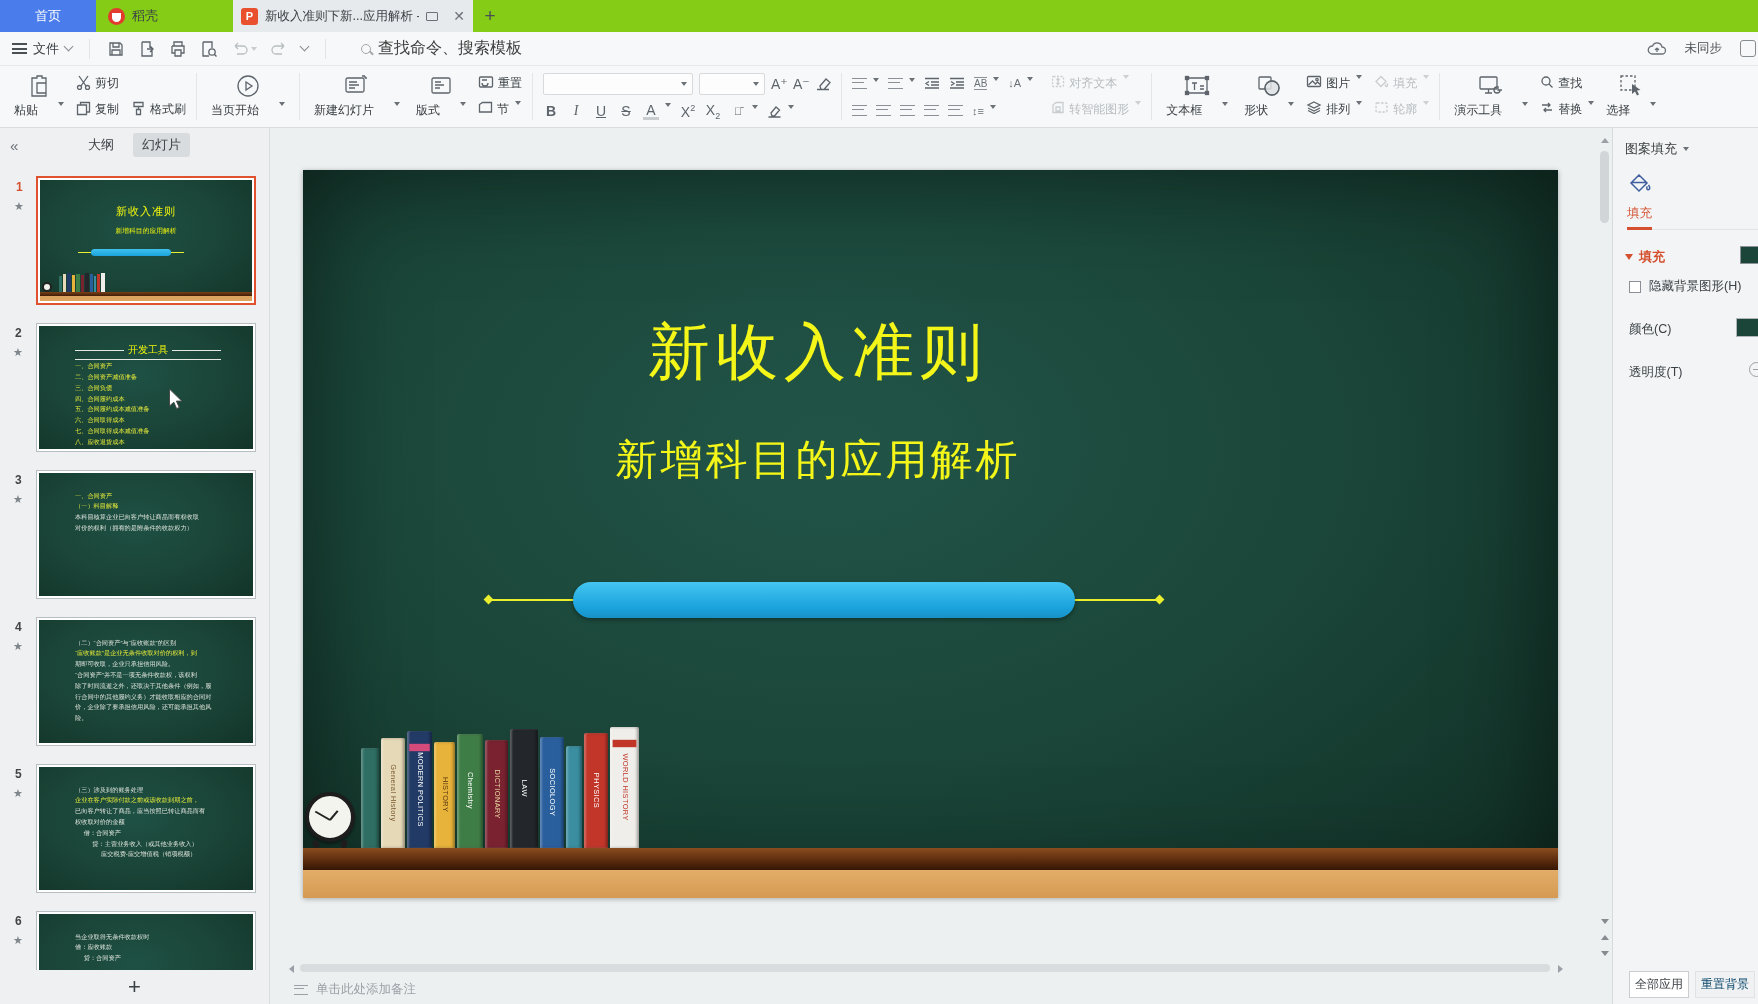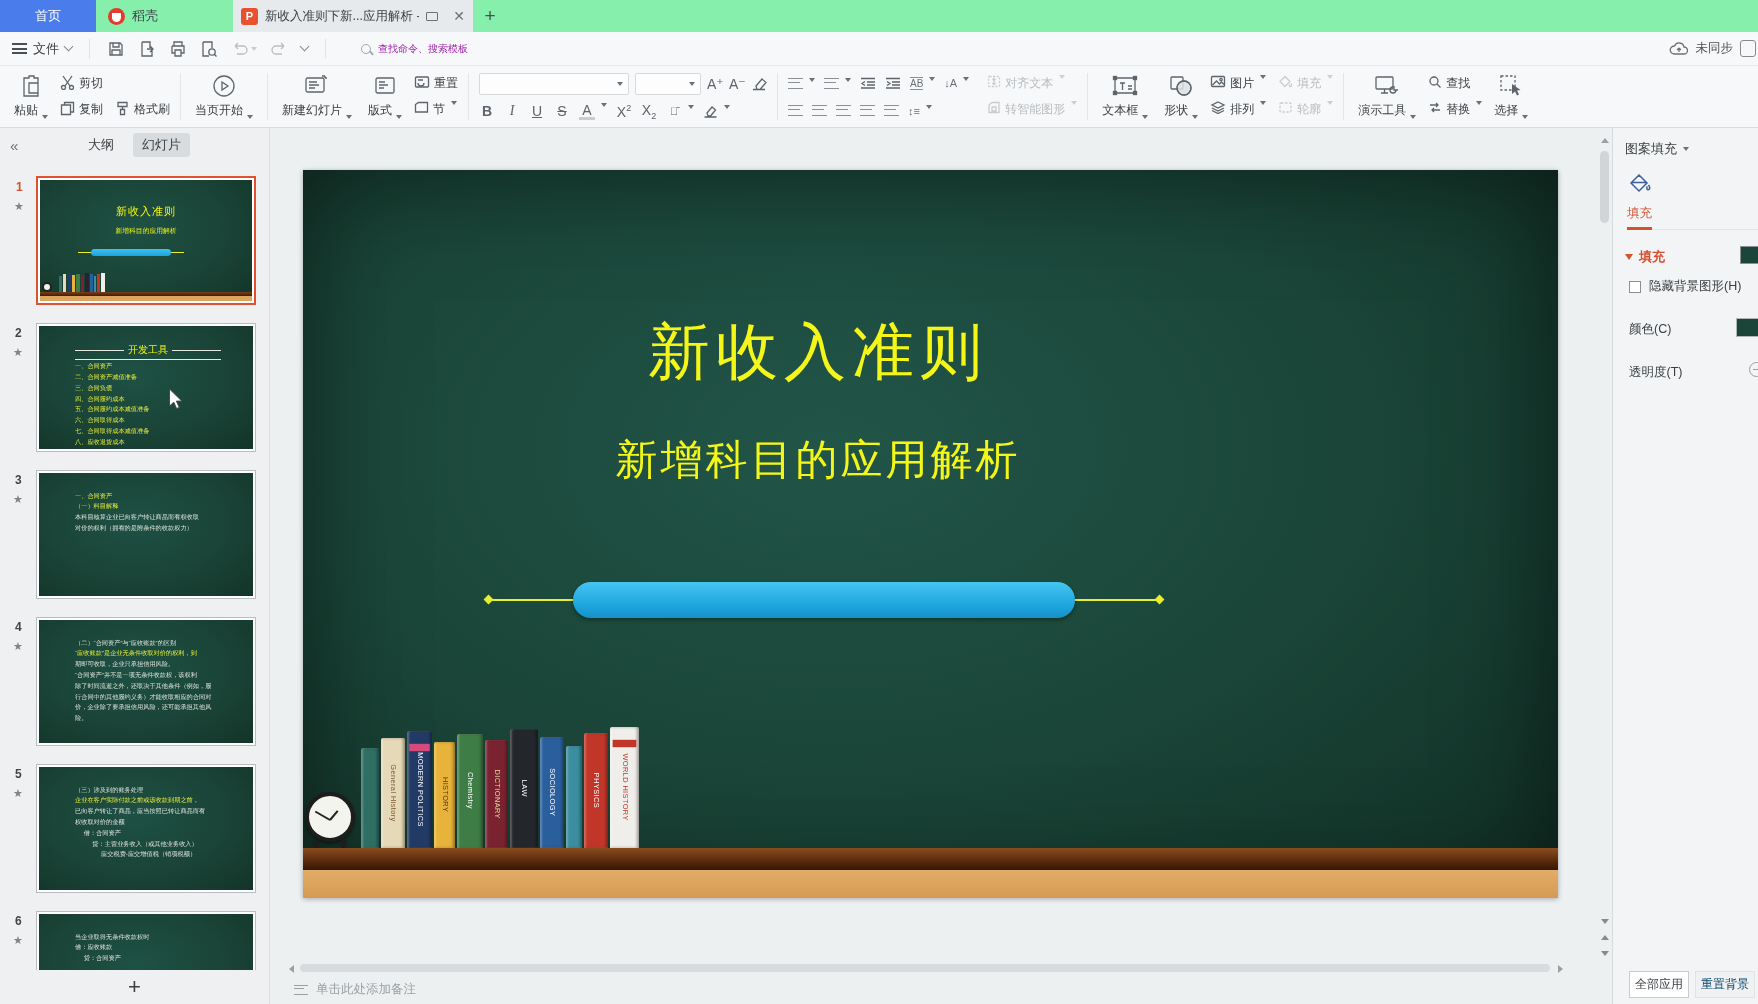--- a/index.html
+++ b/index.html
@@ -1,19 +1,19 @@
 <!DOCTYPE html>
 <html><head>
 <meta charset="utf-8">
 <style>
 *{box-sizing:border-box;margin:0;padding:0}
 html,body{width:1758px;height:1004px;overflow:hidden}
 body{font-family:"Liberation Sans","DejaVu Sans",sans-serif;background:#eef0f1;color:#3b4045;font-size:13px}
 
-.titlebar{height:32px;background:#86efac;display:flex;align-items:stretch}
+.titlebar{height:32px;background:#84cc16;display:flex;align-items:stretch}
 .tab{display:flex;align-items:center;font-size:13px;color:#3b4045}
 .tab-home{width:96px;background:#4a7ceb;color:#fff;justify-content:center}
 .tab-docer{width:106px;gap:7px;padding:0 12px}
 .docer-logo{width:17px;height:17px;border-radius:50%;background:#e23c2e;position:relative;flex:none}
 .docer-logo::after{content:"";position:absolute;left:4px;right:4px;top:5px;bottom:3px;background:#fff;border-radius:0 0 8px 8px}
 .tab-doc{margin-left:31px;width:240px;background:#e7eaec;gap:7px;padding:0 8px;font-size:12.5px}
 .pp-ic{width:17px;height:17px;border-radius:3px;background:#e8502e;color:#fff;font-size:11px;font-weight:bold;display:flex;align-items:center;justify-content:center;flex:none}
 .tab-doc .ttl{flex:1;white-space:nowrap;overflow:hidden}
 .win-ic{width:12px;height:9px;border:1.5px solid #6b7177;border-radius:1px;margin-right:8px}
 .close-ic{color:#6b7177;font-size:14px;line-height:1}
@@ -22,31 +22,31 @@
 .menubar{height:34px;background:#f7f8f9;display:flex;align-items:center;padding:0 12px;border-bottom:1px solid #e6e9ea;position:relative}
 .file-btn{display:flex;gap:6px;align-items:center;margin-right:8px}
 .ham{width:15px;height:11px;border-top:2px solid #4a4f54;border-bottom:2px solid #4a4f54;position:relative}
 .ham::after{content:"";position:absolute;left:0;right:0;top:2.5px;border-top:2px solid #4a4f54}
 .chev{width:7px;height:7px;border-right:1.5px solid #868b90;border-bottom:1.5px solid #868b90;transform:rotate(45deg);margin-top:-4px}
 .qt{display:flex;gap:13px;align-items:center;margin:0 8px}
 .qt svg{display:block}
 .vdiv{width:1px;height:20px;background:#e2e5e7;margin:0 9px}
 .mitem{padding:0 13px;height:24px;display:flex;align-items:center;border-radius:13px}
 .mitem.active{background:#e64c2c;color:#fff}
-.msearch{display:flex;align-items:center;gap:7px;color:#a21caf;margin-left:26px;font-size:10px}
+.msearch{display:flex;align-items:center;gap:7px;color:#404040;margin-left:26px;font-size:16px}
 .mag{width:10px;height:10px;border:1.5px solid #a3a9ae;border-radius:50%;position:relative;flex:none}
 .mag::after{content:"";position:absolute;width:5px;height:1.5px;background:#a3a9ae;transform:rotate(45deg);right:-4px;bottom:-1px}
-.mright{margin-left:auto;display:flex;align-items:center;gap:7px;color:#4a4f54;font-size:12.5px}
+.mright{margin-left:auto;display:flex;align-items:center;gap:18px;color:#4a4f54;font-size:12.5px}
 .half-ic{width:16px;height:17px;border:1.5px solid #868b90;border-radius:3px;margin-right:-10px;flex:none}
 
 .toolbar{height:62px;background:#f7f8f9;border-bottom:1px solid #dadde0;display:flex;align-items:stretch;padding:3px 4px;font-size:12px}
 .tsep{width:1px;background:#e3e6e8;margin:4px 4px;flex:none}
 .tgroup{display:flex;align-items:stretch;gap:8px;padding:0 6px}
 .bigbtn{display:flex;flex-direction:column;align-items:center;justify-content:center;gap:4px;padding:0 4px;color:#3b4045;text-align:center}
-.lblrow{display:flex;align-items:flex-end;gap:2px;white-space:nowrap}
+.lblrow{display:flex;align-items:flex-start;gap:18px;white-space:nowrap}
 .tcol{display:flex;flex-direction:column;justify-content:space-around;padding:2px 0}
 .trow{display:flex;align-items:center;gap:12px}
 .sbtn{display:flex;align-items:flex-start;gap:4px;color:#3b4045;white-space:nowrap}
 .dd{width:0;height:0;border-left:3.5px solid transparent;border-right:3.5px solid transparent;border-top:4px solid #6b7177;margin-left:2px;flex:none}
 .dis{color:#b7bcc0}
 .dis .dd{border-top-color:#ccd0d3}
 .dis svg{stroke:#c9cdd0 !important}
 .combo{width:150px;height:22px;border:1px solid #d6dadd;border-radius:2px;display:flex;align-items:center;justify-content:flex-end;padding:0 5px;background:#fdfdfd}
 .combo.sz{width:66px}
 .fmt{font-size:14px;color:#5d646b;width:16px;text-align:center}

